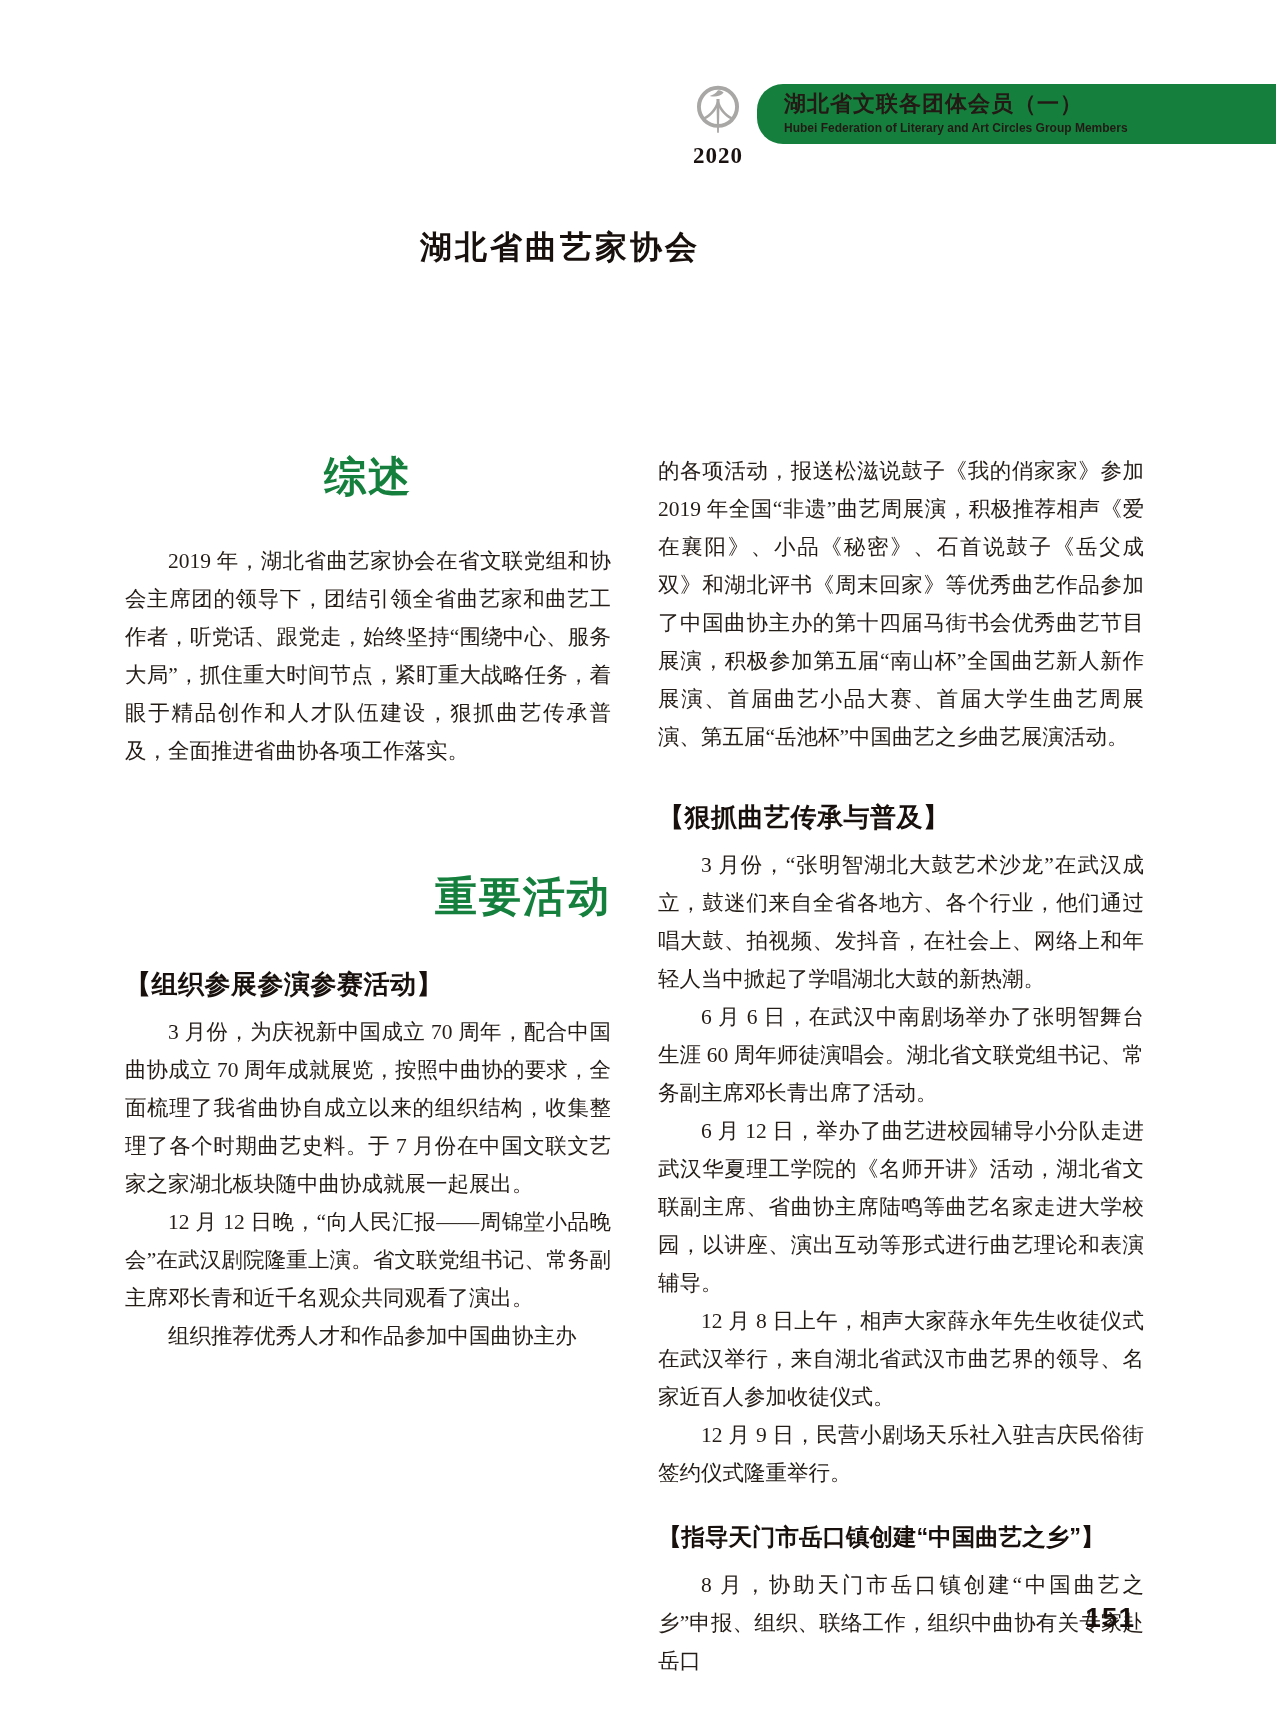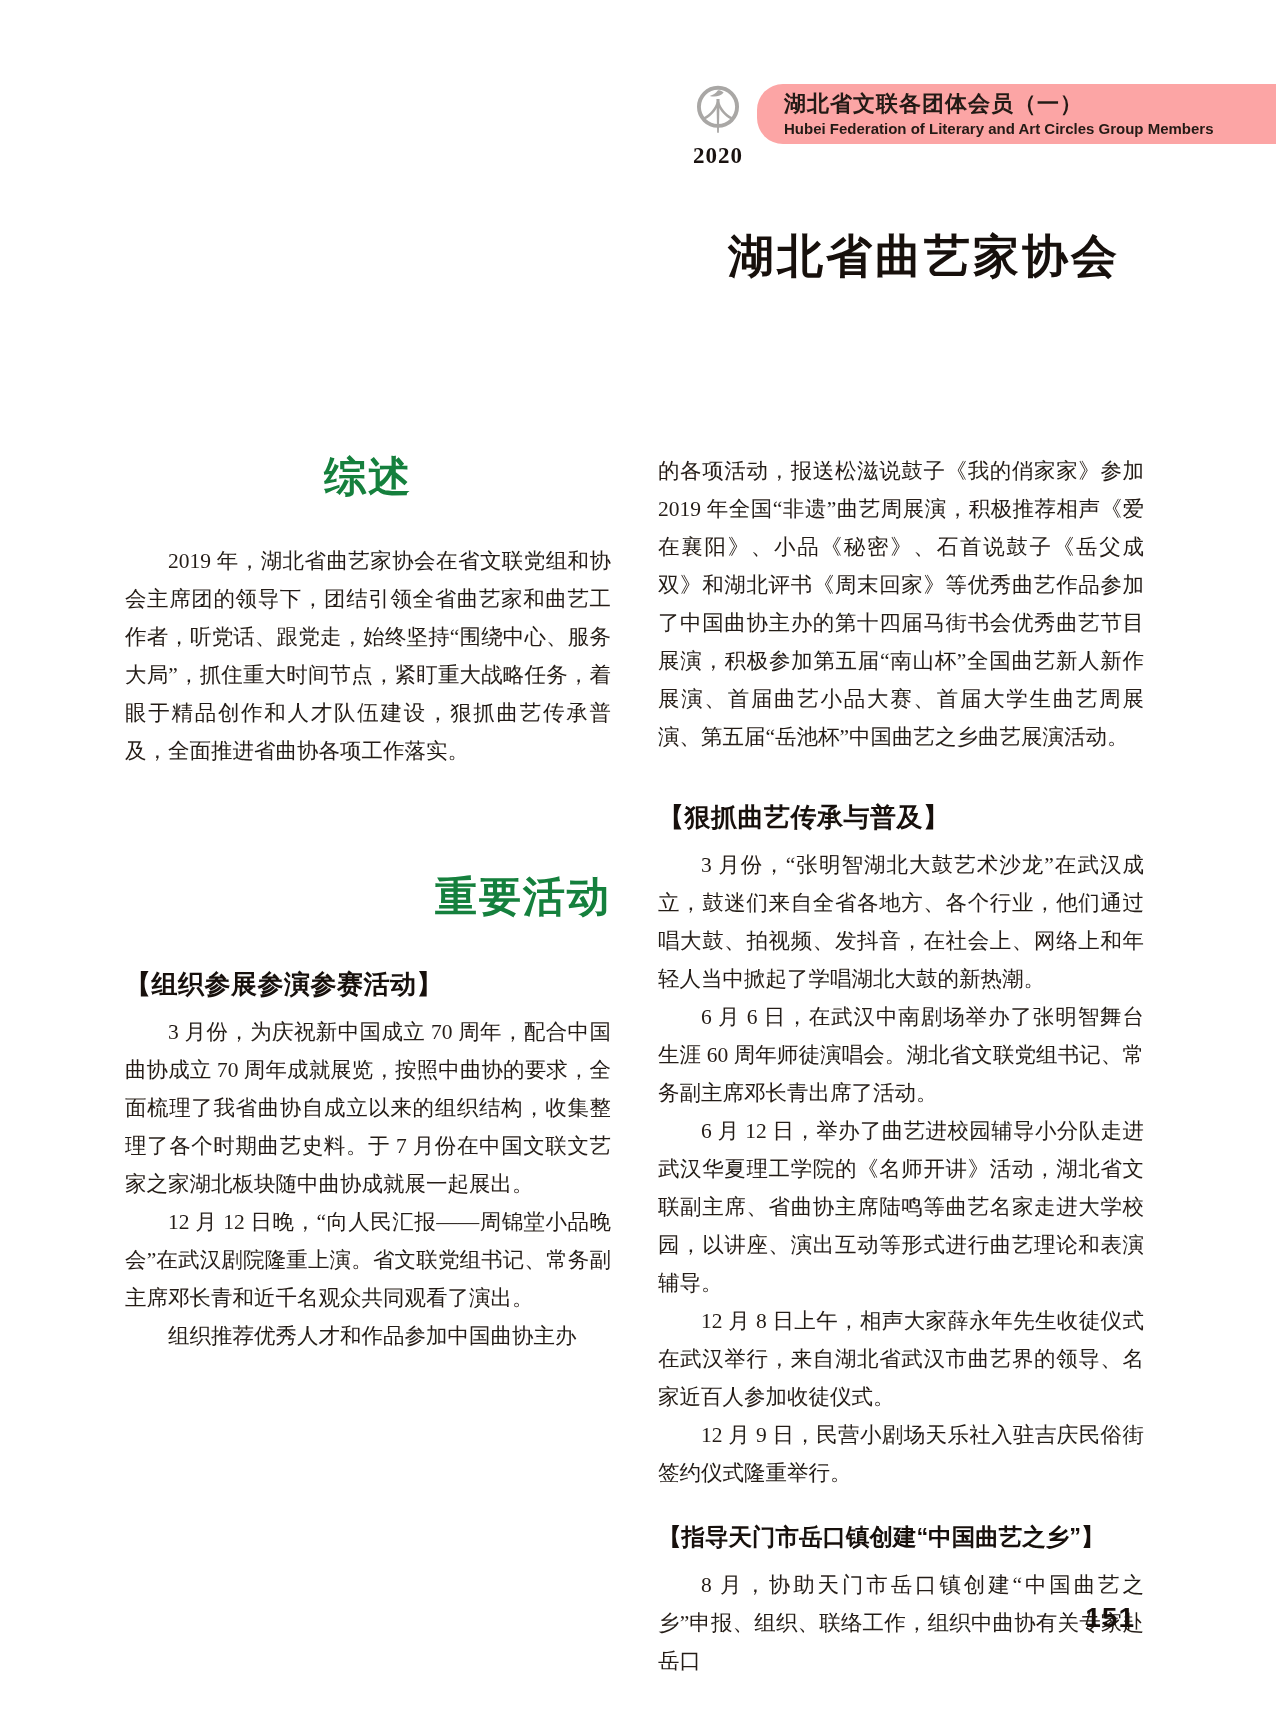--- a/index.html
+++ b/index.html
@@ -17,41 +17,41 @@
   .logo { position:absolute; left:690px; top:82px; width:56px; text-align:center; }
   .logo svg { display:block; margin:0 auto; }
   .logo-year {
     font-family:"Liberation Serif", serif;
     font-weight:bold; font-size:23px; letter-spacing:1px;
     color:#191210; margin-top:1px;
   }
   .banner {
     position:absolute; left:757px; top:84px;
     width:519px; height:60px;
-    background:#fca5a5;
+    background:#15803d;
     border-radius:26px 0 0 26px;
     padding:7px 10px 0 27px;
   }
   .banner-zh {
     font-family:"Liberation Sans", sans-serif;
     font-weight:bold; font-size:22px; line-height:26px;
     letter-spacing:1px; color:#231a15;
   }
   .banner-en {
     font-family:"Liberation Sans", sans-serif;
-    font-weight:bold; font-size:15px; line-height:19px;
+    font-weight:bold; font-size:12px; line-height:19px;
     color:#231a15; margin-top:2px;
   }
 
   
   .page-title {
     position:absolute; left:0; top:226px; width:1120px;
-    text-align:right;
+    text-align:center;
     font-family:"Liberation Serif", serif;
-    font-weight:bold; font-size:46px; letter-spacing:3px;
+    font-weight:bold; font-size:32px; letter-spacing:3px;
     color:#17100c;
   }
 
   
   .col { position:absolute; top:452px; width:486px; }
   .col-left  { left:125px; }
   .col-right { left:658px; }
 
   .h1 {
     font-family:"Liberation Sans", sans-serif;

